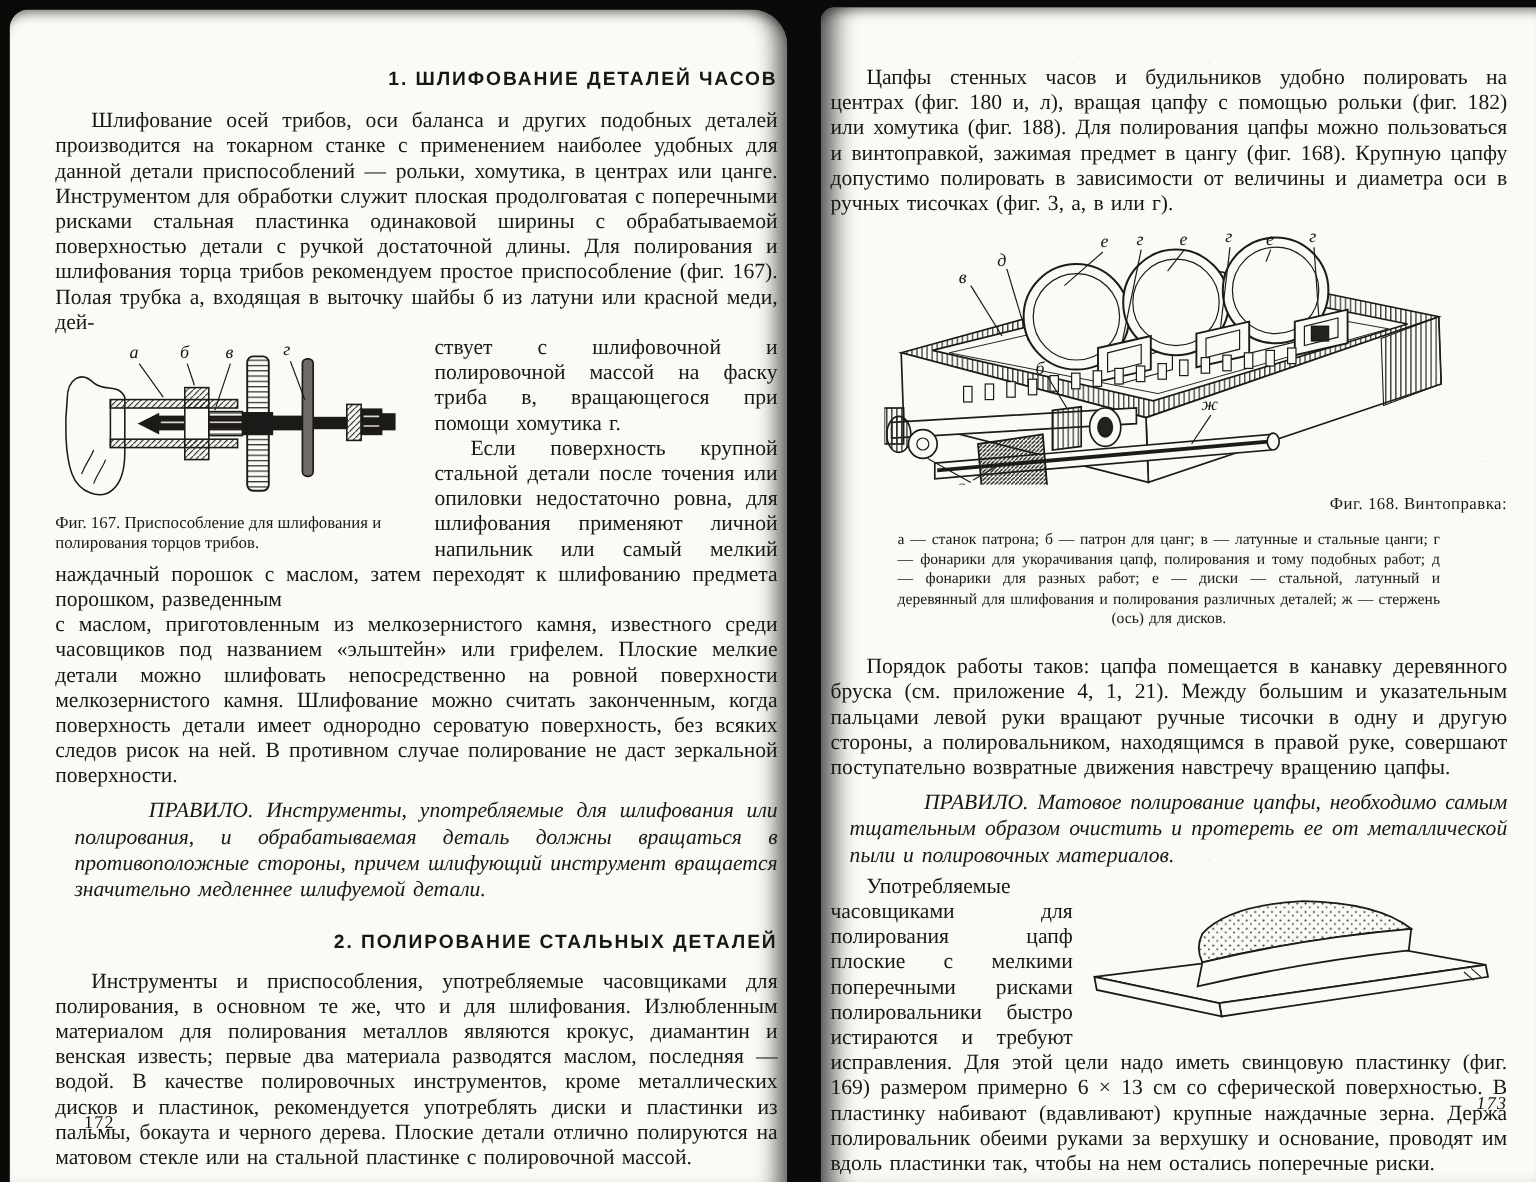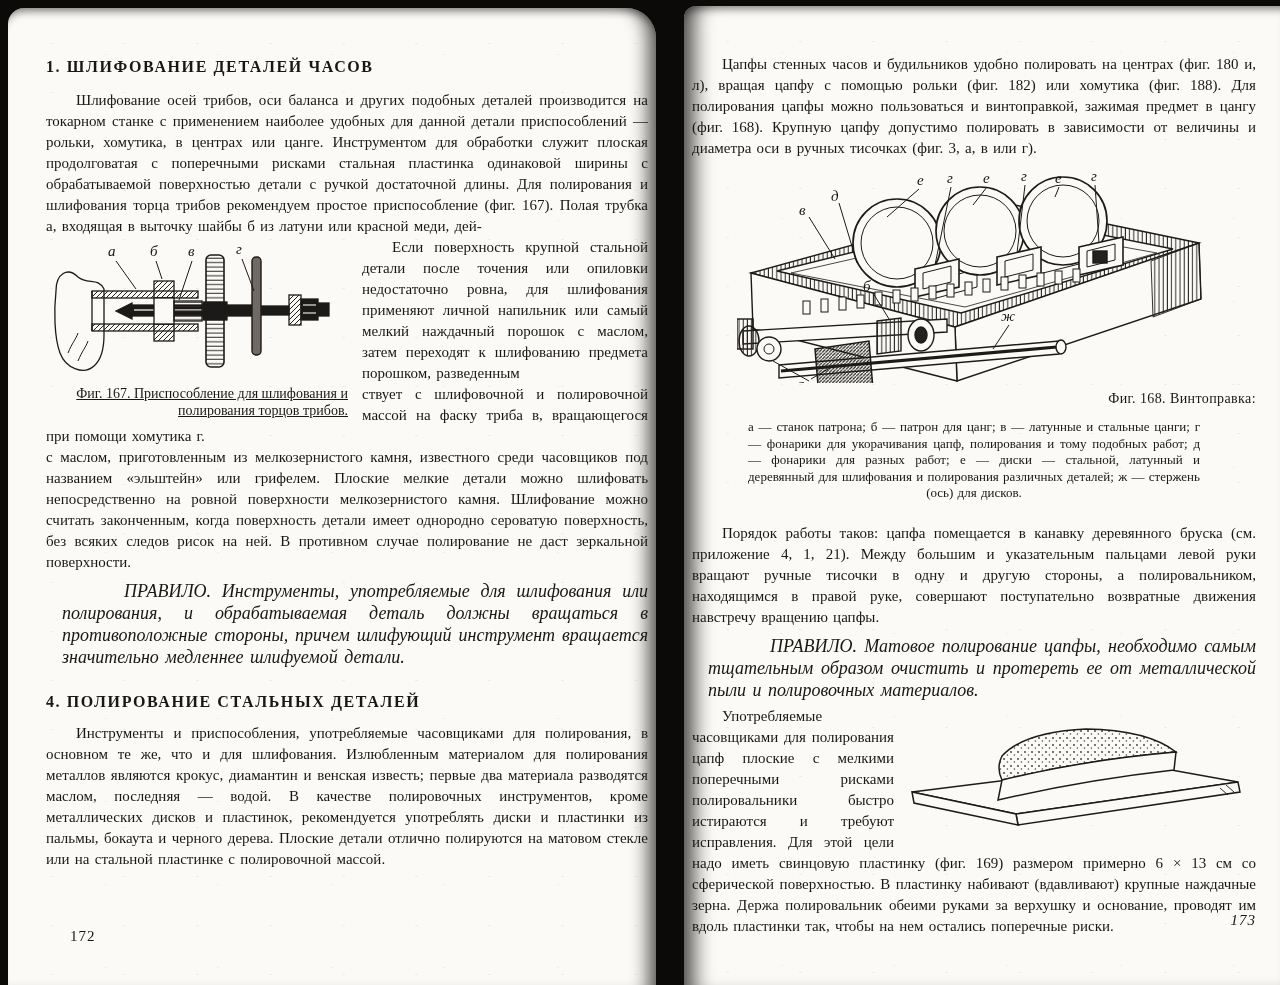--- a/index.html
+++ b/index.html
@@ -25,39 +25,39 @@
     padding:50px 8px 0 38px;
     box-shadow:inset -22px 0 18px -14px rgba(0,0,0,.65), inset 0 10px 9px -7px rgba(0,0,0,.5);
   }
   .page-right{
     left:684px;top:6px;width:596px;height:979px;
     border-radius:12px 0 0 0;
     padding:48px 24px 0 8px;
     box-shadow:inset 24px 0 20px -14px rgba(0,0,0,.7), inset 0 10px 9px -7px rgba(0,0,0,.45);
   }
   .heading{
-    font-family:Liberation Serif, serif;
+    font-family:Liberation Sans, sans-serif;
     font-weight:bold;font-size:16px;letter-spacing:1.6px;
-    text-align:left;margin:0 0 14px 0;
+    text-align:right;margin:0 0 14px 0;
   }
   .heading2{margin:16px 0 12px 0;}
   p.body{
-    font-size:15px;line-height:21px;text-align:justify;
+    font-size:18px;line-height:21px;text-align:justify;
     margin:0;word-spacing:1.5px;
   }
   p.indent{text-indent:30px;}
   p.pravilo{
     font-style:italic;font-size:18px;line-height:22px;
     text-align:justify;margin:7px 0 0 0;
     padding-left:16px;text-indent:62px;word-spacing:2px;
   }
   .figwrap-left{float:left;width:302px;margin:6px 14px 4px 0;}
   .figwrap-right{float:right;width:352px;margin:2px 0 2px 10px;}
   .figcaption{
-    font-size:14px;line-height:17px;text-align:right;margin-top:6px;text-decoration:underline;
+    font-size:14px;line-height:17px;text-align:left;margin-top:6px;
   }
   .fig168-block{margin:10px 0 4px 0;text-align:center;}
   .fig168-title{font-size:14px;letter-spacing:.4px;text-align:right;margin:4px 0 7px 0;}
   .fig168-legend{
     width:452px;margin:12px auto;font-size:13px;line-height:16.5px;
     text-align:justify;text-align-last:center;word-spacing:1px;
   }
   .pagenum{position:absolute;font-size:15px;letter-spacing:1px;}
   .pagenum-left{left:62px;bottom:40px;text-align:right;}
   .pagenum-right{right:24px;bottom:56px;font-style:italic;}
@@ -136,29 +136,29 @@
         <line x1="196" y1="16" x2="208" y2="48" stroke-width="1"></line>
       </g>
       <text x="62" y="13">а</text>
       <text x="104" y="13">б</text>
       <text x="142" y="13">в</text>
       <text x="190" y="11">г</text>
     </svg>
     <div class="figcaption">Фиг. 167. Приспособление для шлифования и полирования торцов трибов.</div>
   </div>
 
+  <p class="body">ствует с шлифовочной и полировочной массой на фаску триба в, вращающегося при помощи хомутика г.</p>
   <p class="body indent">Если поверхность крупной стальной детали после точения или опиловки недостаточно ровна, для шлифования применяют личной напильник или самый мелкий наждачный порошок с маслом, затем переходят к шлифованию предмета порошком, разведенным</p>
-  <p class="body">ствует с шлифовочной и полировочной массой на фаску триба в, вращающегося при помощи хомутика г.</p>
   <p class="body">с маслом, приготовленным из мелкозернистого камня, известного среди часовщиков под названием «эльштейн» или грифелем. Плоские мелкие детали можно шлифовать непосредственно на ровной поверхности мелкозернистого камня. Шлифование можно считать законченным, когда поверхность детали имеет однородно сероватую поверхность, без всяких следов рисок на ней. В противном случае полирование не даст зеркальной поверхности.</p>
 
   <p class="pravilo">ПРАВИЛО. Инструменты, употребляемые для шлифования или полирования, и обрабатываемая деталь должны вращаться в противоположные стороны, причем шлифующий инструмент вращается значительно медленнее шлифуемой детали.</p>
 
   <div class="gap"></div>
 
-  <h1 class="heading heading2">4. ПОЛИРОВАНИЕ СТАЛЬНЫХ ДЕТАЛЕЙ</h1>
+  <h1 class="heading heading2">2. ПОЛИРОВАНИЕ СТАЛЬНЫХ ДЕТАЛЕЙ</h1>
 
   <p class="body indent">Инструменты и приспособления, употребляемые часовщиками для полирования, в основном те же, что и для шлифования. Излюбленным материалом для полирования металлов являются крокус, диамантин и венская известь; первые два материала разводятся маслом, последняя — водой. В качестве полировочных инструментов, кроме металлических дисков и пластинок, рекомендуется употреблять диски и пластинки из пальмы, бокаута и черного дерева. Плоские детали отлично полируются на матовом стекле или на стальной пластинке с полировочной массой.</p>
 
   <div class="pagenum pagenum-left">172</div>
 </section>
 
 <section class="page page-right">
   <p class="body indent">Цапфы стенных часов и будильников удобно полировать на центрах (фиг. 180 и, л), вращая цапфу с помощью рольки (фиг. 182) или хомутика (фиг. 188). Для полирования цапфы можно пользоваться и винтоправкой, зажимая предмет в цангу (фиг. 168). Крупную цапфу допустимо полировать в зависимости от величины и диаметра оси в ручных тисочках (фиг. 3, а, в или г).</p>
 
   <div class="fig168-block">

